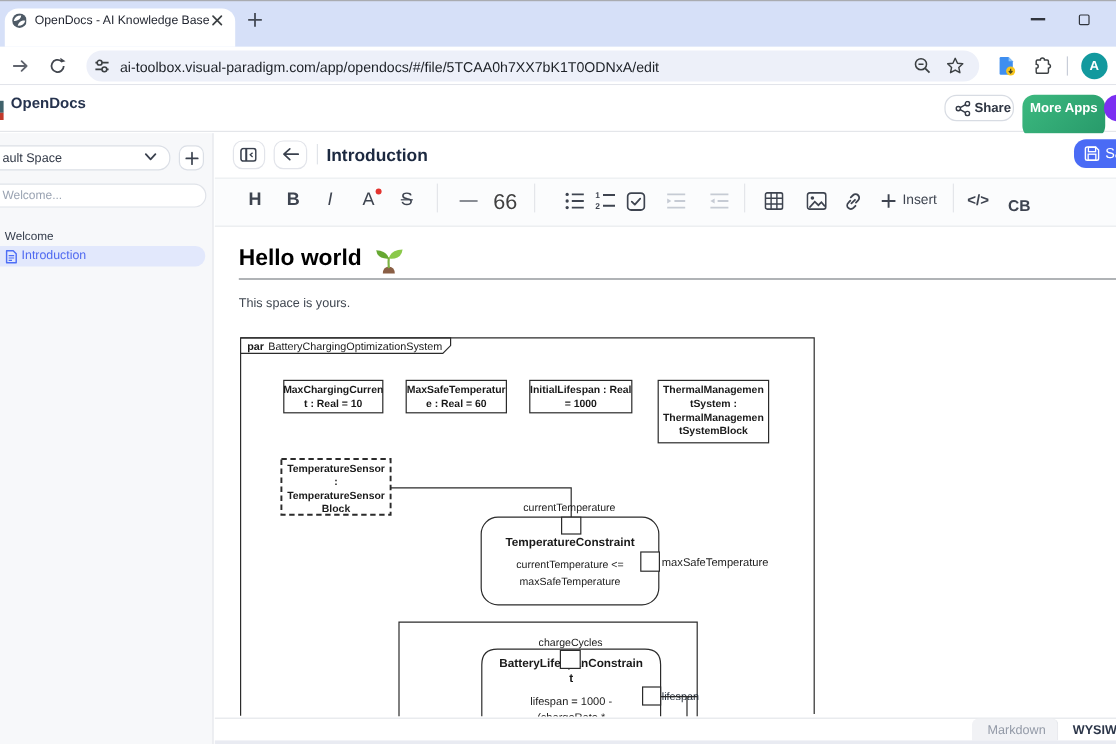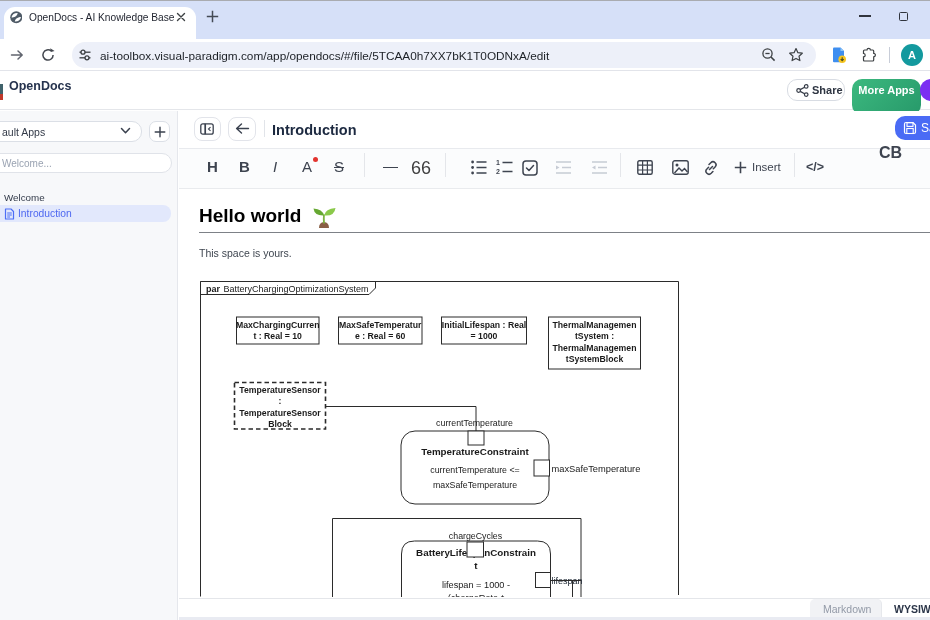--- a/index.html
+++ b/index.html
@@ -81,21 +81,21 @@
   <circle cx="10.2" cy="2.4" r="1.8" fill="none" stroke="#343a46" stroke-width="1.2"></circle>
   <circle cx="10.2" cy="10.6" r="1.8" fill="none" stroke="#343a46" stroke-width="1.2"></circle>
   <path d="M4.2 5.6 L8.6 3.2 M4.2 7.4 L8.6 9.8" stroke="#343a46" stroke-width="1.2"></path>
 </svg>
 <div class="abs" style="left:812px;top:84px;font-size:11px;font-weight:bold;color:#2e3542;">Share</div>
 <div class="abs" style="left:852px;top:79px;width:69px;height:36px;background:linear-gradient(135deg,#3cb97f,#27996a);border-radius:10px;color:#fff;font-size:11px;font-weight:bold;text-align:center;line-height:22px;">More Apps</div>
 <div class="abs" style="left:920px;top:79px;width:22px;height:22px;border-radius:50%;background:#7b2ff2;"></div>
 
 <div class="abs" style="left:0;top:111px;width:178px;height:509px;background:#f7f8fa;border-right:1px solid #e5e7ec;"></div>
 <div class="abs" style="left:-40px;top:121px;width:182px;height:20.5px;background:#fff;border:1px solid #dbdfe6;border-radius:10px;"></div>
-<div class="abs" style="left:2px;top:126px;font-size:10.5px;color:#323947;">ault Apps</div>
+<div class="abs" style="left:2px;top:126px;font-size:10.5px;color:#323947;">ault Space</div>
 <svg class="abs" style="left:120px;top:127px" width="11" height="8" viewBox="0 0 11 8">
   <path d="M1.5 1.5 L5.5 5.8 L9.5 1.5" fill="none" stroke="#3a414e" stroke-width="1.5" stroke-linecap="round" stroke-linejoin="round"></path>
 </svg>
 <div class="abs" style="left:149px;top:121px;width:21px;height:20.5px;background:#fff;border:1px solid #dbdfe6;border-radius:7px;"></div>
 <svg class="abs" style="left:153.5px;top:125.5px" width="12" height="12" viewBox="0 0 12 12">
   <path d="M6 1.2 V10.8 M1.2 6 H10.8" stroke="#3a414e" stroke-width="1.4" stroke-linecap="round"></path>
 </svg>
 <div class="abs" style="left:-40px;top:152.5px;width:212px;height:20px;background:#fff;border:1px solid #e0e3e9;border-radius:10px;"></div>
 <div class="abs" style="left:2px;top:157.5px;font-size:10px;color:#9aa3b2;">Welcome...</div>
 <div class="abs" style="left:4px;top:191.5px;font-size:9.8px;color:#333b4a;">Welcome</div>
@@ -173,21 +173,21 @@
 </svg>
 <svg class="abs" style="left:703px;top:160px" width="16" height="16" viewBox="0 0 16 16">
   <path d="M6.5 9.5 L9.5 6.5 M6 4.5 L7.8 2.7 a3 3 0 0 1 4.3 4.3 L10.3 8.8 M9.9 11.5 L8.2 13.3 a3 3 0 0 1 -4.3 -4.3 L5.6 7.2" fill="none" stroke="#3e4450" stroke-width="1.5" stroke-linecap="round"></path>
 </svg>
 <svg class="abs" style="left:734px;top:161px" width="13" height="13" viewBox="0 0 13 13">
   <path d="M6.5 0.8 V12.2 M0.8 6.5 H12.2" stroke="#3e4450" stroke-width="1.6"></path>
 </svg>
 <div class="abs" style="left:752px;top:161px;font-size:11.5px;color:#3e4450;">Insert</div>
 <div class="abs" style="left:794px;top:153px;width:1px;height:24px;background:#e4e6ea;"></div>
 <div class="abs" style="left:806px;top:160px;font-size:12.5px;font-weight:bold;color:#3e4450;">&lt;/&gt;</div>
-<div class="abs" style="left:840px;top:144px;font-size:16px;font-weight:bold;color:#3e4450;margin-left:39px;">CB</div>
+<div class="abs" style="left:840px;top:164px;font-size:13px;font-weight:bold;color:#3e4450;">CB</div>
 
 <div class="abs" style="left:199px;top:204.5px;font-size:19px;font-weight:bold;color:#000000;">Hello world</div>
 <svg class="abs" style="left:309px;top:206px" width="31" height="23" viewBox="0 0 31 23">
   <path d="M10 22 Q10 16.5 15 16 Q20 16.5 20 22 Z" fill="#8a5f45"></path>
   <path d="M15 17.5 Q14.6 12 15 8.5" stroke="#7cb342" stroke-width="1.8" fill="none"></path>
   <path d="M15 9.5 Q13.5 3 4.5 2.5 Q5.5 10 15 9.5 Z" fill="#66a832"></path>
   <path d="M15 9.5 Q16.5 2.5 26.5 2 Q25.5 10.5 15 9.5 Z" fill="#8bc94a"></path>
 </svg>
 <div class="abs" style="left:199px;top:231.5px;width:731px;height:1.5px;background:#7d8187;"></div>
 <div class="abs" style="left:199px;top:247px;font-size:10.5px;color:#3f4650;">This space is yours.</div>

